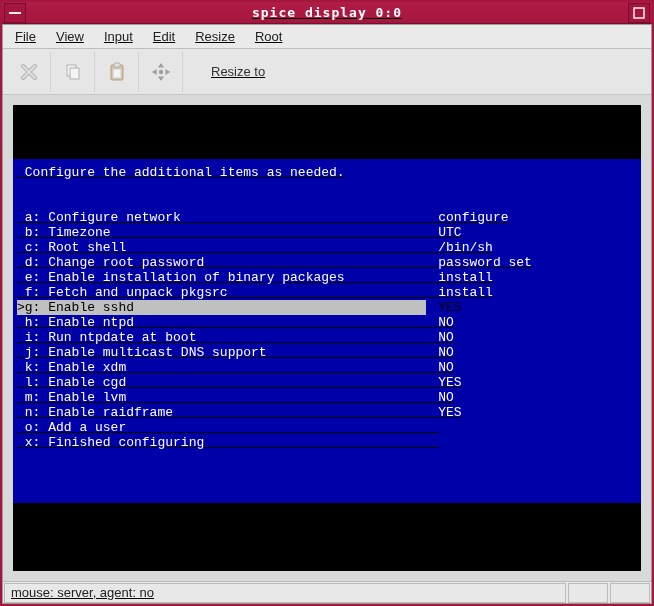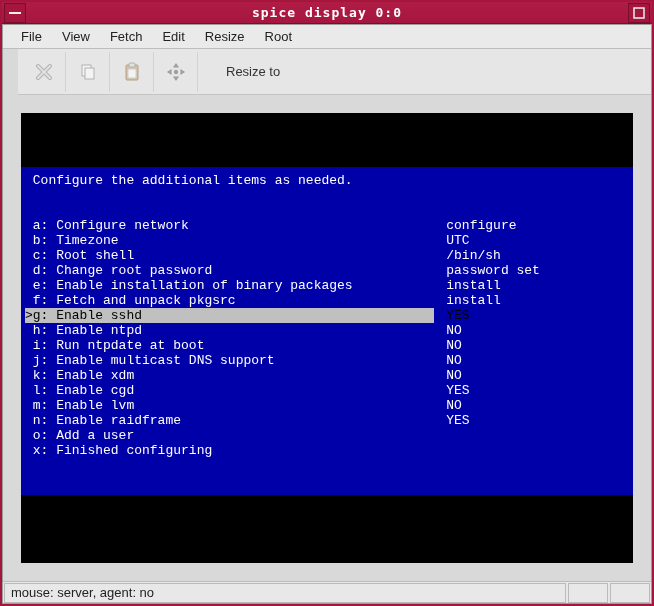--- a/index.html
+++ b/index.html
@@ -1,59 +1,58 @@
 <!DOCTYPE html>
 <html><head>
 <meta charset="utf-8">
 <style>
   * { box-sizing: border-box; margin: 0; padding: 0; }
   html, body { width: 654px; height: 606px; font-family: sans-serif; overflow: hidden; }
   body { background: #a5163f; }
 
-  .window-outer { border: 2px solid #a5163f; background: #fca5a5; height: 606px; }
+  .window-outer { border: 2px solid #a5163f; background: #fca5a5; height: 606px; text-decoration: underline; }
   .window-titlebar {
     height: 22px;
     background: linear-gradient(#b01c46,#a5163f);
     display: flex; align-items: center;
     color: #fff; font-family: monospace; font-size: 13px; font-weight: bold;
     border-bottom: 1px solid #7a0d2e;
   }
   .titlebar-btn-left, .titlebar-btn-right {
     width: 22px; height: 20px; margin: 0 2px;
     border: 1px solid #7a0d2e; background: #a5163f;
     display: flex; align-items: center; justify-content: center;
   }
   .titlebar-btn-left svg, .titlebar-btn-right svg { display:block; }
   .titlebar-title { flex: 1; text-align: center; letter-spacing: 1px; }
 
   .window-inner { background: #d9d9d9; border: 1px solid #9c9c9c; height: 580px; display:flex; flex-direction:column; }
 
   .menubar {
     height: 24px; background: #eaeaea; display: flex; align-items: center;
-    padding: 0 8px; font-size: 13px; color: #222;
+    padding: 0 2px; font-size: 13px; color: #222;
     border-bottom: 1px solid #bdbdbd;
   }
   .menubar .menu-item { padding: 2px 10px; cursor: default; }
 
   .toolbar {
     height: 46px; background: #e6e6e6;
     border-bottom: 1px solid #c4c4c4;
     display: flex; align-items: center; gap: 0px;
     padding: 0 4px;
-    margin-left: 15px;
   }
   .tb-btn {
     width: 44px; height: 40px; display:flex; align-items:center; justify-content:center;
     border-right: 1px solid #d2d2d2;
   }
   .tb-btn svg { opacity: 0.55; }
   .tb-resize-label { margin-left: 28px; font-size: 13px; color: #333; }
 
   .display-area {
-    flex: 1; background: #000; margin: 18px; display:flex; flex-direction:column;
+    flex: 1; background: #000; margin: 10px; display:flex; flex-direction:column;
   }
   .term-wrap { flex:1; display:flex; flex-direction:column; }
   .term-top-black { height: 54px; background:#000; }
   .term {
     background: #0000a8; 
     color: #a8a8a8;
     font-family: "Courier New", monospace;
     font-size: 13px; line-height: 15px;
     white-space: pre;
     padding: 6px 4px 6px 4px;
@@ -88,21 +87,21 @@
           <rect x="1" y="1" width="10" height="10" fill="none" stroke="#eee" stroke-width="1.5"></rect>
         </svg>
     </div>
   </div>
 
   <div class="window-inner">
 
     <div class="menubar">
       <div class="menu-item">File</div>
       <div class="menu-item">View</div>
-      <div class="menu-item">Fetch</div>
+      <div class="menu-item">Input</div>
       <div class="menu-item">Edit</div>
       <div class="menu-item">Resize</div>
       <div class="menu-item">Root</div>
     </div>
 
     <div class="toolbar">
       <div class="tb-btn">
         <svg width="20" height="20" viewBox="0 0 20 20">
           <path d="M4 4 L16 16 M16 4 L4 16" stroke="#888" stroke-width="4" stroke-linecap="round"></path>
           <path d="M4 4 L16 16 M16 4 L4 16" stroke="#ddd" stroke-width="2" stroke-linecap="round"></path>

